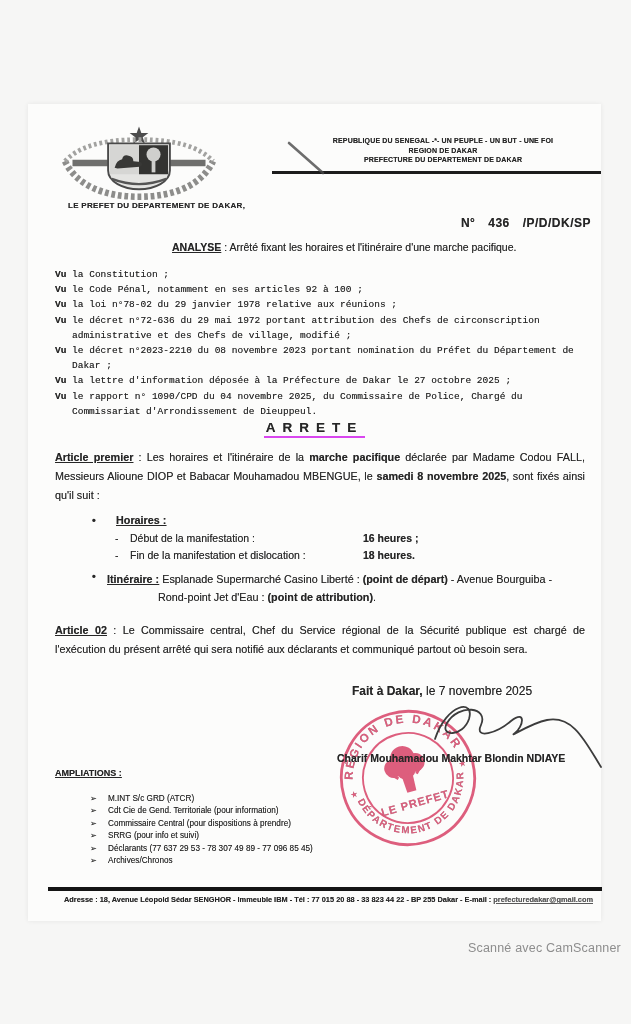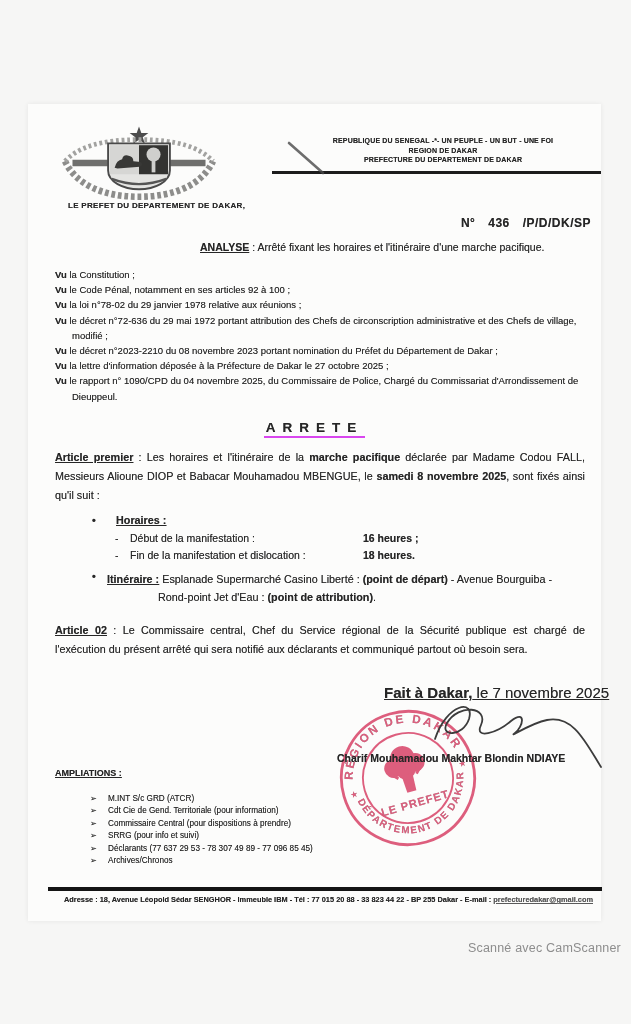--- a/index.html
+++ b/index.html
@@ -19,24 +19,24 @@
   .u{text-decoration:underline;}
   
   .coat{left:22px;top:20px;}
   .issuer{left:40px;top:97px;font-size:8px;font-weight:700;letter-spacing:.3px;}
   .hdr-right{left:262px;top:32px;width:306px;text-align:center;font-size:7px;font-weight:700;line-height:9.5px;letter-spacing:.15px;}
   .hdr-rule{left:244px;top:67px;width:329px;height:3px;background:#1c1c1c;}
   .slash{left:258px;top:36px;}
   
   .ref{top:112px;right:10px;font-size:12px;font-weight:700;letter-spacing:.5px;}
   .ref .num{margin:0 9px;font-weight:600;}
-  .analyse{left:172px;top:137px;font-size:10.5px;white-space:nowrap;}
+  .analyse{left:144px;top:137px;font-size:10.5px;white-space:nowrap;}
   
   .visas{left:27px;top:163px;width:530px;font-size:9.5px;line-height:15.2px;}
-  .visa{padding-left:17px;text-indent:-17px;}
+  .visa{padding-left:17px;text-indent:-17px;font-family:Liberation Mono, monospace;}
   
   .title-wrap{left:0;right:0;top:314px;text-align:center;}
   .title-wrap span{display:inline-block;font-size:13.5px;font-weight:700;letter-spacing:7px;border-bottom:2px solid #d946ef;padding:0 2px 1px 2px;}
   
   .par{left:27px;width:530px;font-size:10.8px;line-height:19px;text-align:justify;}
   .art1{top:344px;}
   .art2{top:517px;}
   
   .bullet{left:64px;font-size:10.8px;}
   .blt-mark{position:absolute;left:0;top:0;font-weight:700;}
@@ -44,21 +44,21 @@
   .hor-head{top:410px;}
   .dashrow{left:87px;font-size:10.5px;}
   .dash-mark{position:absolute;left:0;top:0;}
   .dash-label{margin-left:15px;}
   .dash-val{position:absolute;left:248px;top:0;font-weight:700;white-space:nowrap;}
   .row1{top:428px;}
   .row2{top:445px;}
   .itin{top:466px;width:482px;}
   .itin .blt-text{display:block;margin-left:15px;padding-left:51px;text-indent:-51px;line-height:18px;}
   
-  .fait{left:356px;top:580px;font-size:15px;white-space:nowrap;text-decoration:underline;}
+  .fait{left:324px;top:580px;font-size:12px;white-space:nowrap;}
   .stamp{left:305px;top:599px;}
   .sig{left:397px;top:589px;}
   .sig-name{left:309px;top:648px;font-size:10.5px;font-weight:700;white-space:nowrap;}
   
   .amp-label{left:27px;top:664px;font-size:9px;font-weight:700;text-decoration:underline;}
   .amp-list{left:62px;top:689px;font-size:8.2px;line-height:12.4px;}
   .amp-item .mk{display:inline-block;width:18px;}
   
   .foot-rule{left:20px;top:783px;width:554px;height:4px;background:#141414;}
   .address{left:8px;right:8px;top:791px;text-align:right;font-size:7.4px;font-weight:700;white-space:nowrap;}

